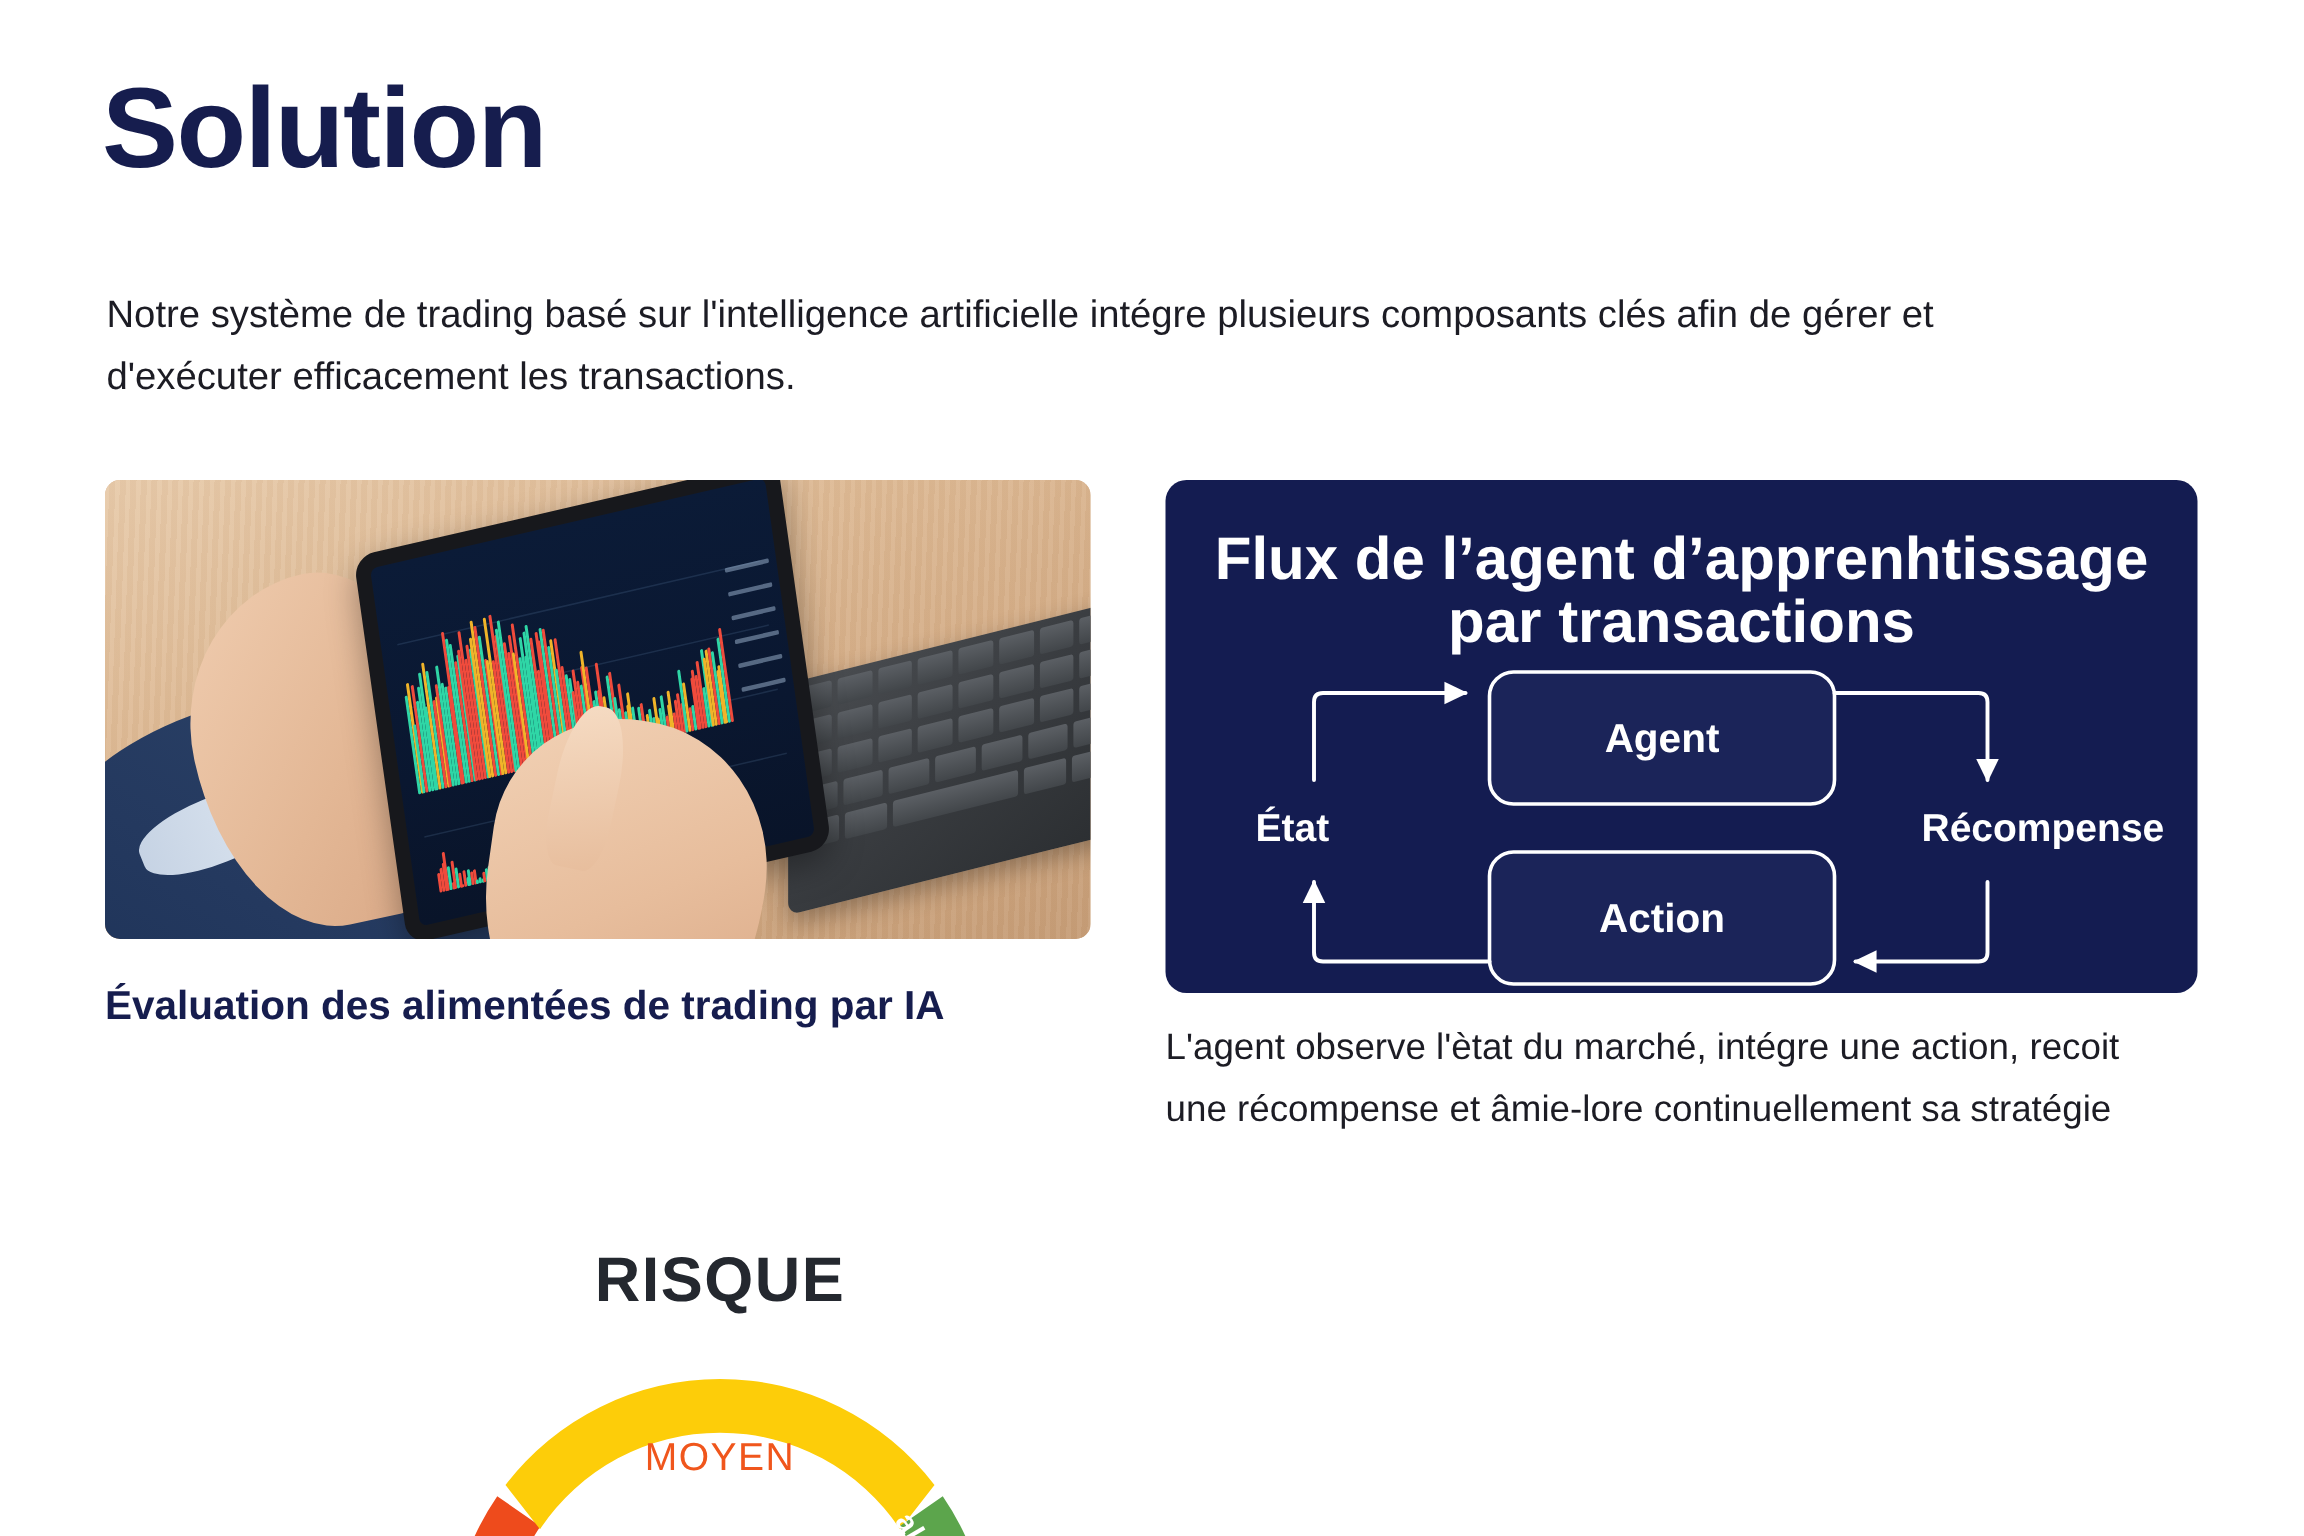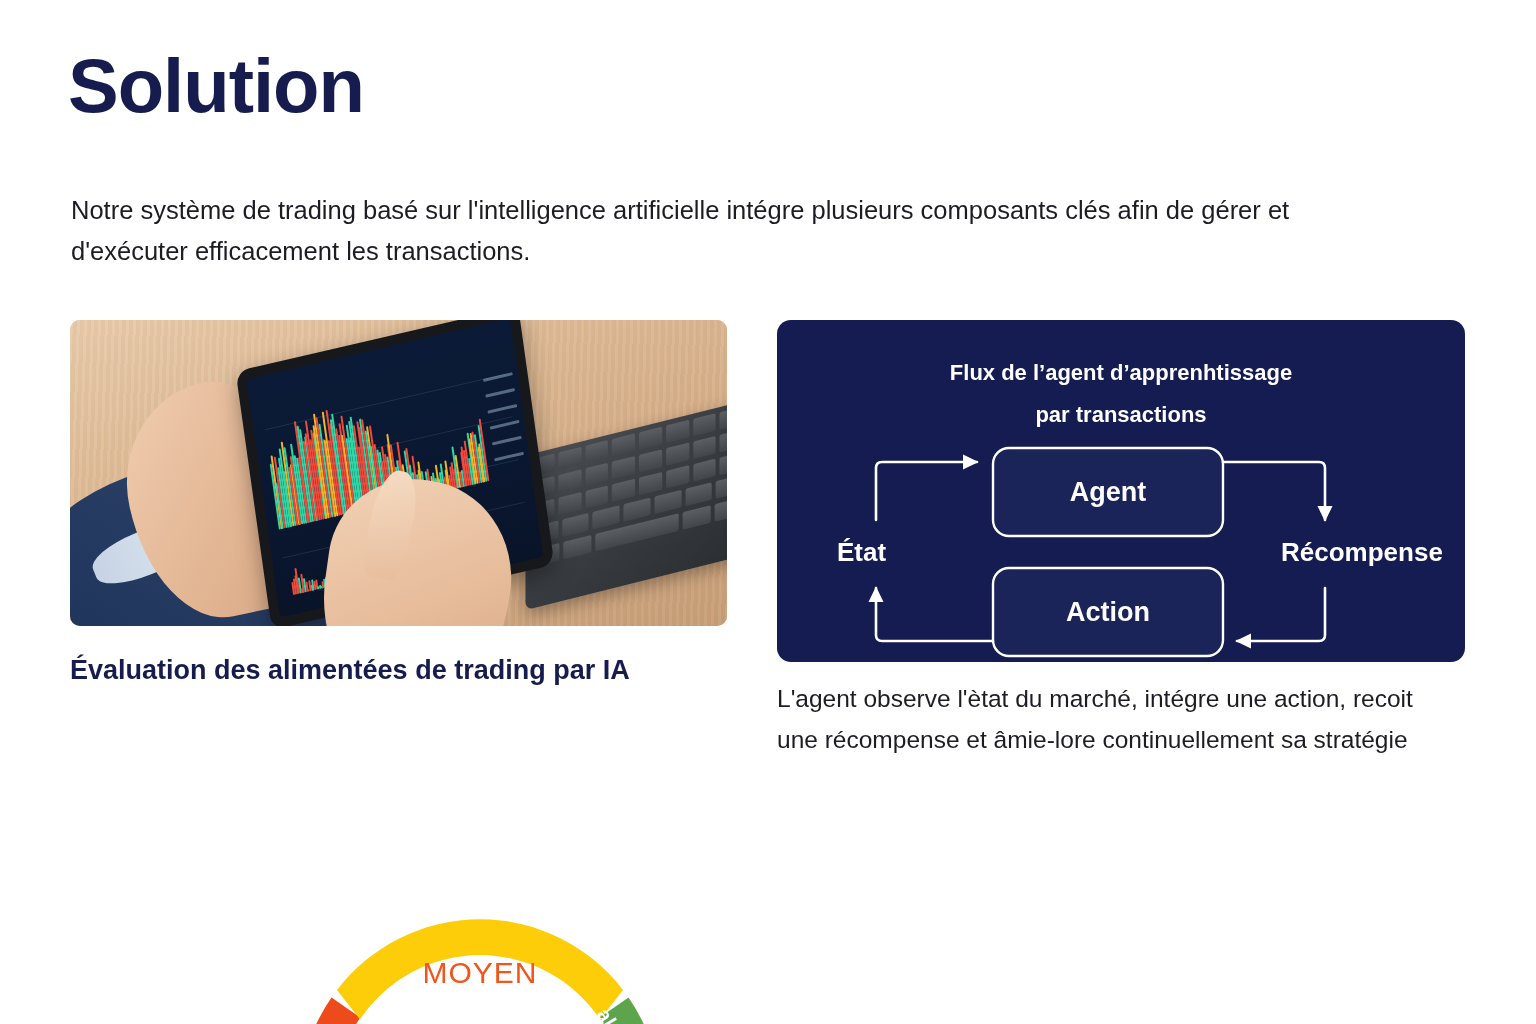--- a/index.html
+++ b/index.html
@@ -228,21 +228,21 @@
     position: absolute;
     left: 10px;
     top: 68px;
   }
   #risk-level-text {
     position: absolute;
     left: 0;
     right: 0;
     top: 124px;
     text-align: center;
-    font-size: 30px;
+    font-size: 26px;
     color: #f0561c;
     letter-spacing: 1px;
   }
 
   
   #right-column {
     position: absolute;
     left: 777px;
     top: 320px;
     width: 690px;
@@ -255,21 +255,21 @@
     border-radius: 14px;
     overflow: hidden;
   }
   #rl-diagram-title {
     position: absolute;
     left: 0;
     right: 0;
     top: 32px;
     text-align: center;
     color: #ffffff;
-    font-size: 22px;
+    font-size: 40px;
     font-weight: bold;
     line-height: 42px;
   }
   #rl-diagram-svg {
     position: absolute;
     left: 0;
     top: 118px;
   }
   .rl-node-rect {
     fill: #1b2459;
@@ -587,20 +587,21 @@
         </div>
     </div>
     <div class="photo-hand-right"></div>
     <div class="photo-finger"></div>
   </div>
 
   <div class="card-title">Évaluation des alimentées de trading par IA</div>
 </div>
 
 <div id="risk-gauge-block">
+  <div id="risk-gauge-label">RISQUE</div>
 
   <svg id="risk-gauge-svg" width="380" height="200" viewBox="0 0 380 200">
     <defs>
       <path id="arcFaible" d="M 46 200 A 144 144 0 0 1 89 97" fill="none"></path>
       <path id="arcJaloux" d="M 291 97 A 144 144 0 0 1 334 200" fill="none"></path>
     </defs>
 
     <path d="M 10 200 A 180 180 0 0 1 41.5 97.5 L 70.3 117.5 A 144 144 0 0 0 46 200 Z" fill="#ee4b1c"></path>
 
     <path d="M 47 90 A 180 180 0 0 1 333 90 L 310 119.5 A 144 144 0 0 0 70 119.5 Z" fill="#fdcd09"></path>

